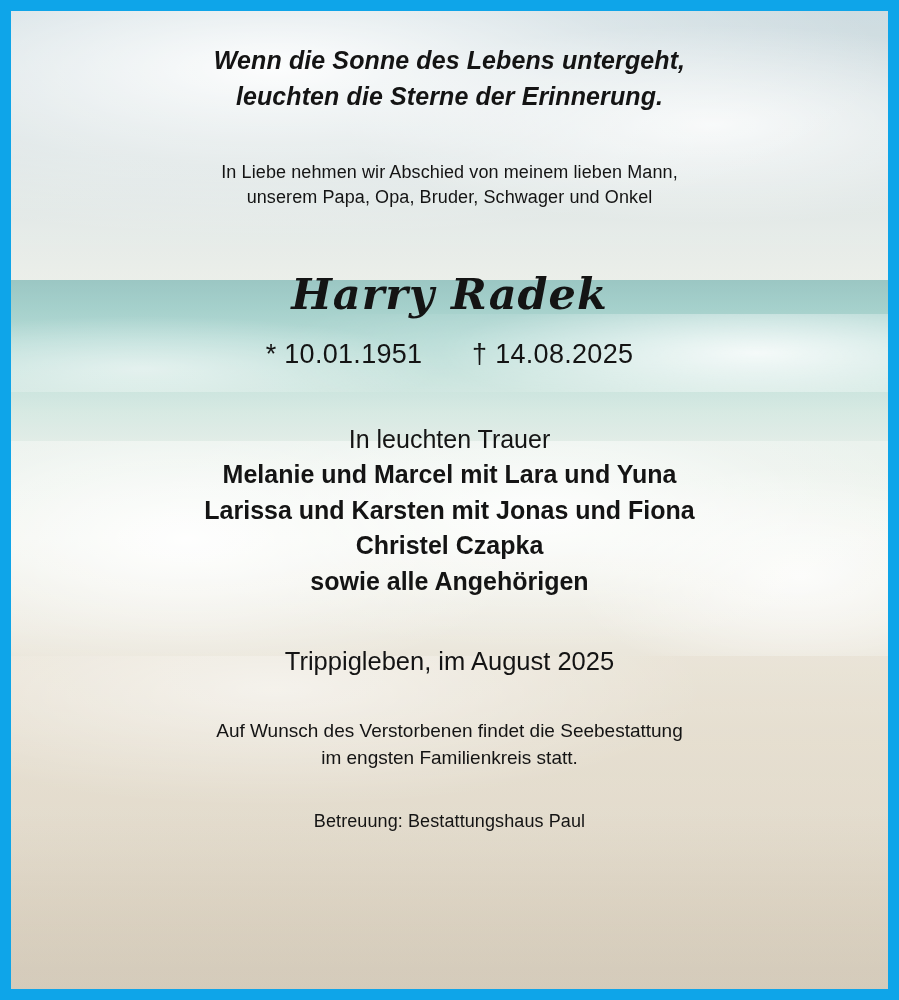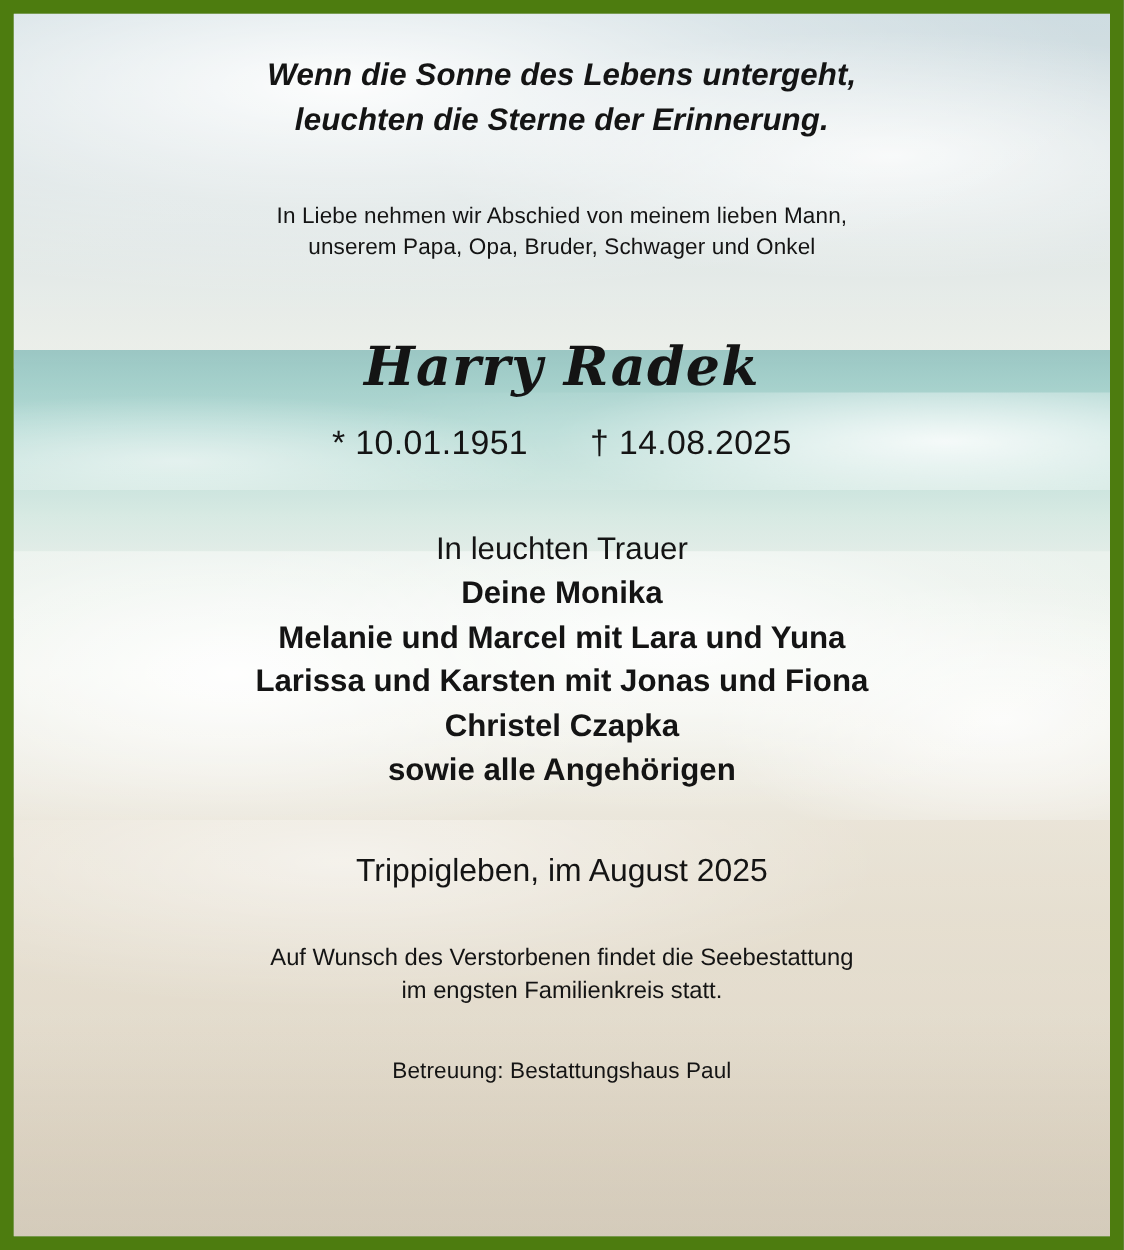--- a/index.html
+++ b/index.html
@@ -12,21 +12,21 @@
     height: 1000px;
     overflow: hidden;
     font-family: "Liberation Sans", sans-serif;
   }
 
   .obituary {
     position: relative;
     width: 899px;
     height: 1000px;
     box-sizing: border-box;
-    border: 11px solid #4d7c0f;
+    border: 11px solid #0ea5e9;
     overflow: hidden;
     background: #cfd8da;
   }
 
   
   .bg {
     position: absolute;
     inset: 0;
     z-index: 0;
   }
@@ -202,21 +202,20 @@
     <div class="dates">
       <span>*</span>
       <span>10.01.1951</span>
       <span class="gap"></span>
       <span class="cross">†</span>
       <span>14.08.2025</span>
     </div>
 
     <div class="mourning">
       <div class="lead">In leuchten Trauer</div>
-      <div class="family">Deine Monika</div>
       <div class="family">Melanie und Marcel mit Lara und Yuna</div>
       <div class="family">Larissa und Karsten mit Jonas und Fiona</div>
       <div class="family">Christel Czapka</div>
       <div class="family">sowie alle Angehörigen</div>
     </div>
 
     <div class="place">Trippigleben, im August 2025</div>
 
     <div class="note">
       <div>Auf Wunsch des Verstorbenen findet die Seebestattung</div>

